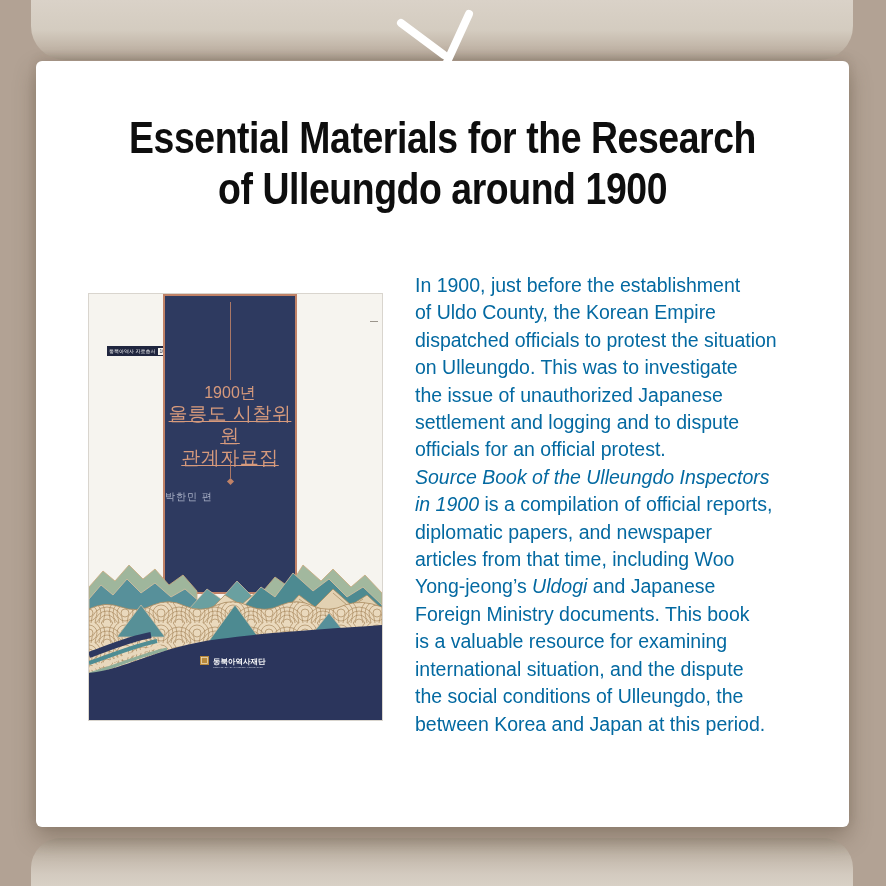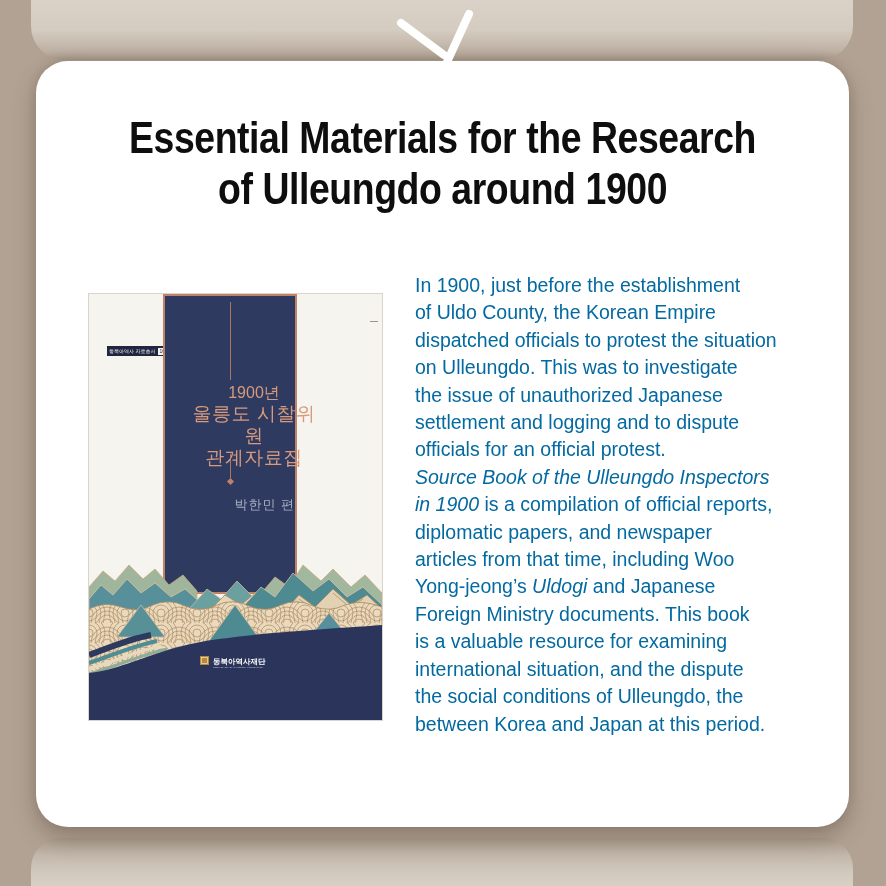--- a/index.html
+++ b/index.html
@@ -8,21 +8,21 @@
 
   
   .back-panel{position:absolute;left:31px;right:33px;}
   .back-panel.top{top:0;height:60px;border-radius:0 0 34px 34px;
     background:linear-gradient(180deg,#dad2c8 0%,#d4ccc0 50%,#bdb0a2 86%,#a89b8c 100%);}
   .back-panel.bottom{top:838px;bottom:0;border-radius:30px 30px 0 0;
     background:linear-gradient(180deg,#a99c8d 0%,#c3b8ab 38%,#d3cabf 75%,#d8d0c5 100%);}
 
   
   .card{position:absolute;left:36px;top:61px;width:813px;height:766px;background:#fff;
-    border-radius:32px;box-shadow:0 10px 22px rgba(70,55,38,.35),0 -3px 10px rgba(70,55,38,.12);}
+    border-radius:6px;box-shadow:0 10px 22px rgba(70,55,38,.35),0 -3px 10px rgba(70,55,38,.12);}
 
   
   .clip{position:absolute;left:0;top:0;width:886px;height:80px;z-index:5;}
 
   
   .title{position:absolute;left:0;right:0;top:51px;margin:0;text-align:center;
     font-size:44px;line-height:51px;font-weight:800;color:#0e0e0e;letter-spacing:-.5px;
     transform:scaleX(.85);transform-origin:center top;}
   .title span{display:block;}
 
@@ -33,25 +33,25 @@
     background:#20263f;color:#fff;font-size:5px;line-height:10px;padding:0 2px;white-space:nowrap;}
   .badge-num{display:inline-block;margin-left:2px;background:#f6f4ef;color:#20263f;
     padding:0 1px;font-size:5px;line-height:7px;border:.5px solid #20263f;}
   .band{position:absolute;left:74px;top:0;width:134px;height:300px;background:#2e3a60;
     border:2px solid #c08267;border-top-width:2px;box-sizing:border-box;}
   .vline{position:absolute;left:65px;width:1px;background:#c08267;opacity:.85;}
   .vline.top{top:6px;height:78px;}
   .vline.bottom{top:158px;height:24px;}
   .diamond{position:absolute;left:63px;top:183px;width:5px;height:5px;background:#c08267;
     transform:rotate(45deg);}
-  .band-title{position:absolute;top:86px;left:0;width:100%;text-align:center;color:#d79a7c;padding-left:24px;}
+  .band-title{position:absolute;top:86px;left:0;width:100%;text-align:center;color:#d79a7c;}
   .bt1{font-size:16px;line-height:21px;}
-  .bt2,.bt3{font-size:19px;line-height:22px;letter-spacing:.5px;}
-  .author{position:absolute;top:200px;left:0;width:100%;text-align:right;
-    font-size:13px;color:#a9b0c6;letter-spacing:1px;}
+  .bt2,.bt3{font-size:19px;line-height:22px;letter-spacing:.5px;text-decoration:underline;}
+  .author{position:absolute;top:194px;left:0;width:100%;text-align:left;
+    font-size:10px;color:#a9b0c6;letter-spacing:1px;}
   .dash{position:absolute;left:281px;top:27px;width:8px;height:1px;background:#9b958c;}
   .waves{position:absolute;left:0;top:249px;width:293px;height:177px;}
 
   
   .desc{position:absolute;left:379px;top:211px;color:#0369a1;font-size:19.5px;
     line-height:27.4px;}
   .desc .line{white-space:nowrap;}
   .desc em{font-style:italic;}
 </style>
 </head>

